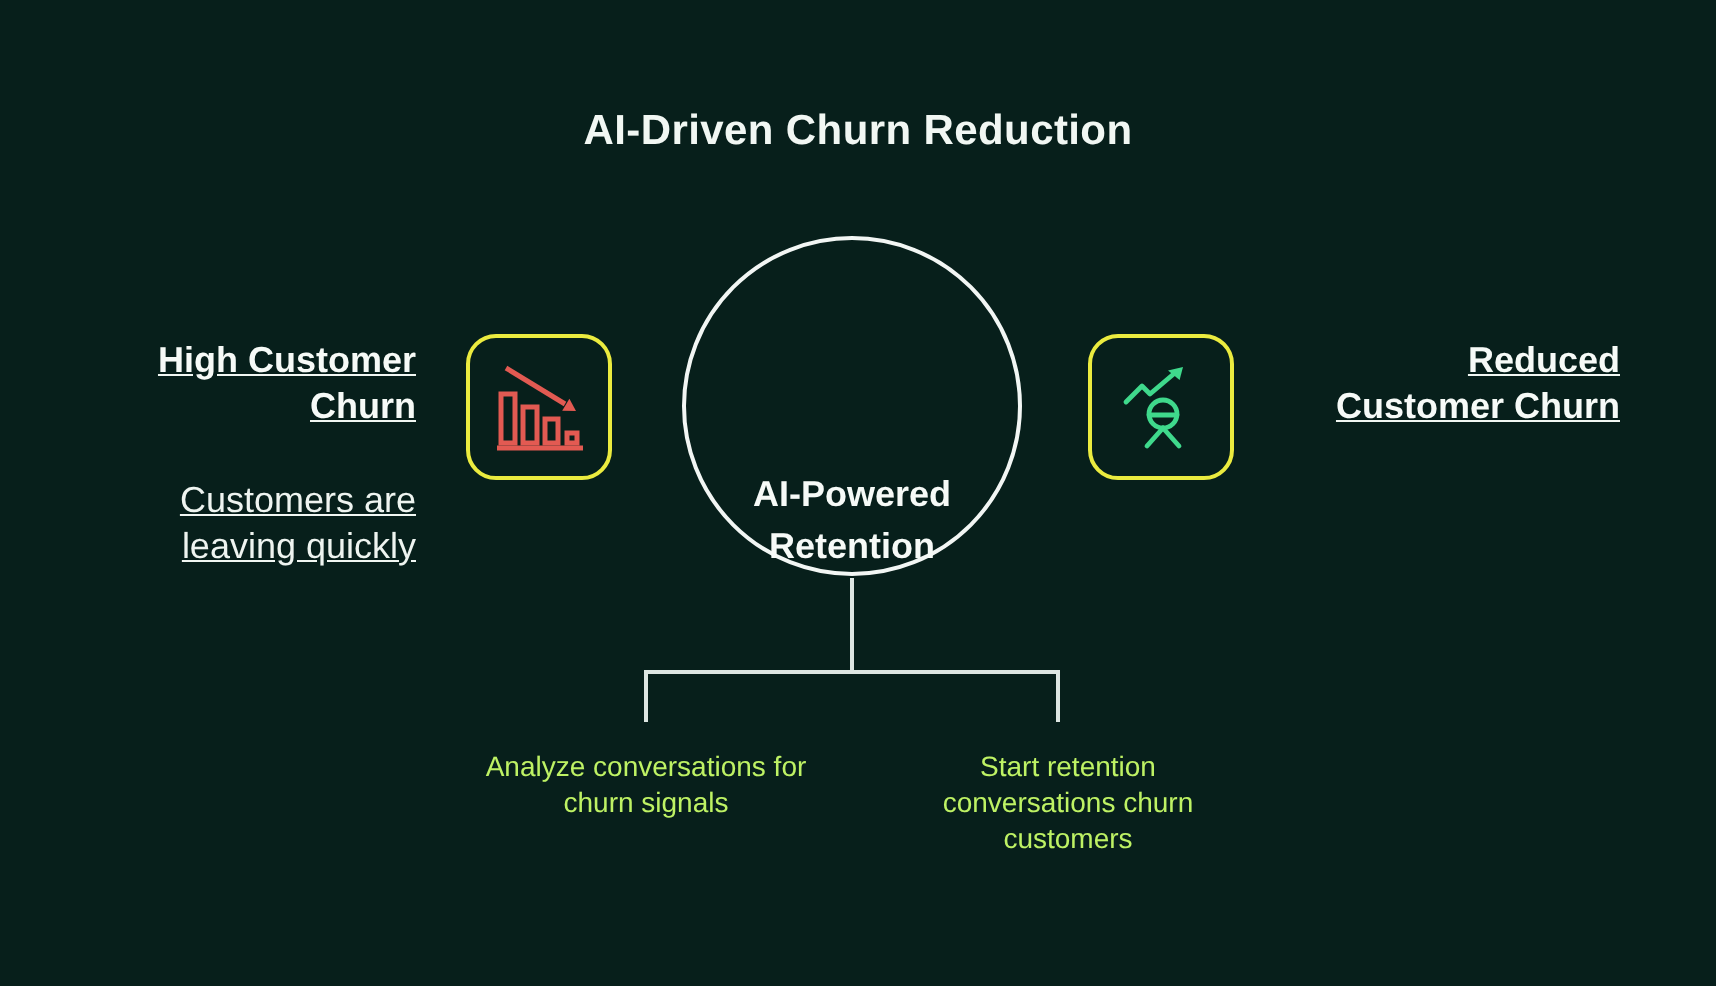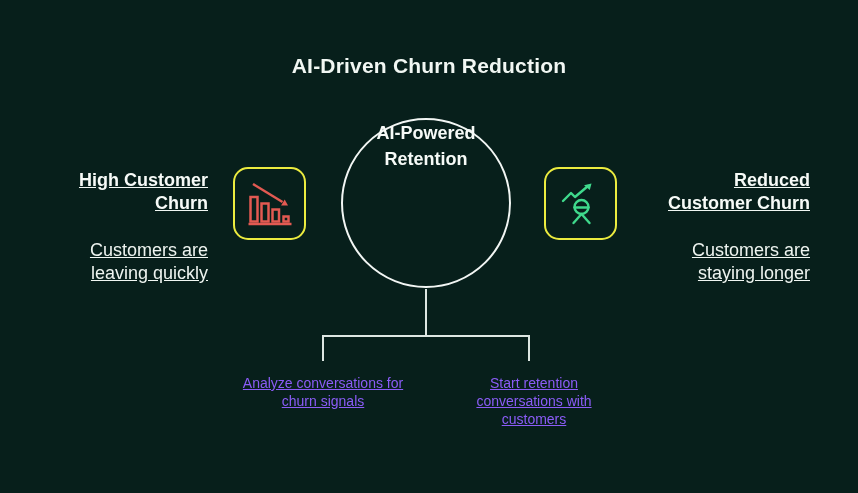--- a/index.html
+++ b/index.html
@@ -30,36 +30,36 @@
     display: flex; align-items: center; justify-content: center;
     background: transparent;
   }
   .icon-card.left { left: 233px; top: 167px; }
   .icon-card.right { left: 544px; top: 167px; }
 
   .center-circle {
     position: absolute; left: 341px; top: 118px;
     width: 170px; height: 170px; border-radius: 50%;
     border: 2px solid #f2f6f4;
-    display: flex; align-items: flex-start; justify-content: center;
+    display: flex; align-items: flex-end; justify-content: center;
   }
   .center-circle .label {
     width: 114px; text-align: center;
     font-size: 18px; font-weight: 700; line-height: 26px; color: #f6faf7;
   }
 
   .line { position: absolute; background: #dde6e2; }
   .stem   { left: 425px; top: 289px; width: 2px; height: 47px; }
   .hbar   { left: 322px; top: 335px; width: 208px; height: 2px; }
   .drop-l { left: 322px; top: 335px; width: 2px; height: 26px; }
   .drop-r { left: 528px; top: 335px; width: 2px; height: 26px; }
 
   .branch-label {
     position: absolute; top: 374px;
-    font-size: 14px; line-height: 18px; text-align: center; color: #8b5cf6; text-decoration: underline;
+    font-size: 14px; line-height: 18px; text-align: center; color: #bef264;
   }
   .branch-label.one { left: 238px; width: 170px; }
   .branch-label.two { left: 458px; width: 152px; }
 
   svg { display: block; }
 </style>
 </head>
 <body>
 
 <div class="stage">
@@ -101,24 +101,23 @@
           <line x1="24.5" y1="34" x2="16.5" y2="43"></line>
           <line x1="24.5" y1="34" x2="32.5" y2="43"></line>
         </g>
         <polygon points="34.5,3.5 32.8,10 27,5.2" fill="#3fd98c"></polygon>
       </svg>
     </span>
   </div>
 
   <div class="text-block right-block">
     <div class="heading">Reduced Customer Churn</div>
-    <div class="desc">Customers are staying longer</div>
   </div>
 
   <div class="line stem"></div>
   <div class="line hbar"></div>
   <div class="line drop-l"></div>
   <div class="line drop-r"></div>
 
   <div class="branch-label one">Analyze conversations for churn signals</div>
-  <div class="branch-label two">Start retention conversations with customers</div>
+  <div class="branch-label two">Start retention conversations churn customers</div>
 
 </div>
 
 </body></html>

